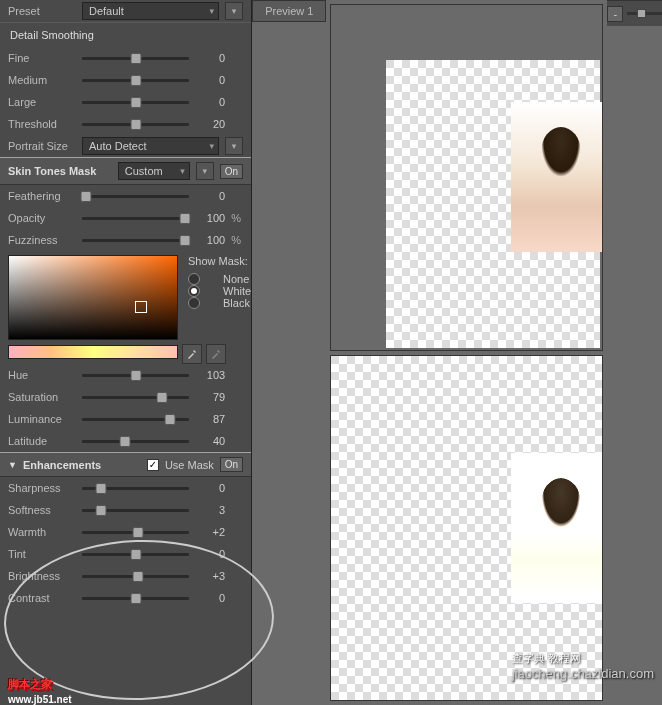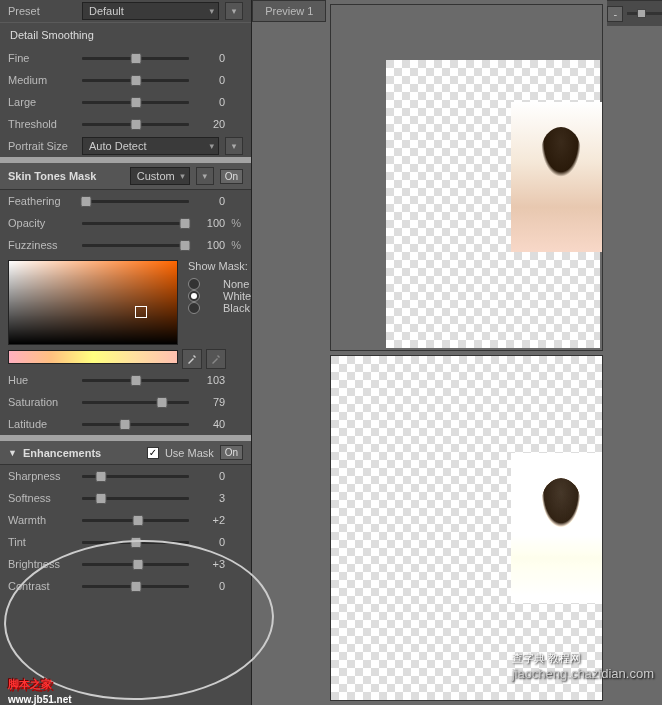--- a/index.html
+++ b/index.html
@@ -15,21 +15,21 @@
 .photo::before{content:"";position:absolute;top:25px;left:30px;width:40px;height:50px;background:radial-gradient(ellipse at 50% 30%,#3a2a1a 0%,#2a1a0a 60%,transparent 70%);border-radius:50% 50% 40% 40%}
 .photo.light{filter:brightness(1.3) saturate(0.7)}
 .preview-controls{height:26px;background:#4a4a4a;display:flex;align-items:center;justify-content:center;gap:4px;border-top:1px solid #333}
 .row{display:flex;align-items:center;padding:2px 8px;gap:6px;height:22px}
 .row label{width:68px;color:#bbb}
 .slider-track{flex:1;height:3px;background:#2a2a2a;position:relative;border-radius:1px;cursor:pointer}
 .slider-thumb{position:absolute;top:-4px;width:11px;height:11px;background:#aaa;border:1px solid #555;border-radius:2px;transform:translateX(-50%);cursor:grab}
 .val{width:30px;text-align:right;color:#ccc}
 .unit{width:12px;color:#aaa}
 .section-header{padding:6px 10px;font-weight:normal;color:#ddd;background:#4a4a4a;border-top:1px solid #5a5a5a;display:flex;align-items:center;gap:6px}
-.section-bar{background:#555;border-top:6px solid #a3a3a3;border-bottom:1px solid #333;padding:4px 8px;display:flex;align-items:center;gap:6px}
+.section-bar{background:#555;border-top:1px solid #a3a3a3;border-bottom:1px solid #333;padding:4px 8px;display:flex;align-items:center;gap:6px}
 .section-bar .title{font-weight:bold;color:#ddd;flex:1}
 .select{background:#3a3a3a;border:1px solid #222;color:#ccc;padding:2px 18px 2px 6px;position:relative;cursor:pointer;height:18px;display:flex;align-items:center}
 .select::after{content:"▾";position:absolute;right:4px;color:#999;font-size:9px}
 .on-btn{background:#666;border:1px solid #333;color:#ddd;padding:1px 4px;font-size:10px;cursor:pointer}
 .dropdown-btn{width:18px;height:18px;background:#555;border:1px solid #333;display:flex;align-items:center;justify-content:center;cursor:pointer;color:#aaa;font-size:9px}
 .color-picker{width:170px;height:85px;background:linear-gradient(to right,#fff 0%,#ff6600 100%),linear-gradient(to top,#000 0%,transparent 100%);background-blend-mode:multiply;border:1px solid #222;position:relative;margin:4px 0 4px 8px}
 .color-marker{position:absolute;width:12px;height:12px;border:1px solid #fff;right:30px;top:45px}
 .radio-col{display:flex;flex-direction:column;gap:6px;padding:4px 0 0 10px}
 .radio-row{display:flex;align-items:flex-end;gap:23px;color:#ccc}
 .radio{width:12px;height:12px;border-radius:50%;border:1px solid #888;background:#333;display:flex;align-items:center;justify-content:center;cursor:pointer}
@@ -100,21 +100,21 @@
   <div class="row">
     <label>Portrait Size</label>
     <div class="select" style="flex:1">
         <span>Auto Detect</span>
       </div>
     <div class="dropdown-btn">▾</div>
   </div>
 
   <div class="section-bar">
     <span class="title">Skin Tones Mask</span>
-    <div class="select" style="width:60px">
+    <div class="select" style="width:72px">
         <span>Custom</span>
       </div>
     <div class="dropdown-btn">▾</div>
     <div class="on-btn">On</div>
   </div>
   <div id="st-sliders1">
       <div class="row">
     <label>Feathering</label>
     <div class="slider-track">
       <div class="slider-thumb" style="left:4%"></div>
@@ -187,20 +187,28 @@
   </div>
       <div class="row">
     <label>Saturation</label>
     <div class="slider-track">
       <div class="slider-thumb" style="left:75%"></div>
     </div>
     <span class="val">79</span>
     <span class="unit"></span>
   </div>
       <div class="row">
+    <label>Luminance</label>
+    <div class="slider-track">
+      <div class="slider-thumb" style="left:82%"></div>
+    </div>
+    <span class="val">87</span>
+    <span class="unit"></span>
+  </div>
+      <div class="row">
     <label>Latitude</label>
     <div class="slider-track">
       <div class="slider-thumb" style="left:40%"></div>
     </div>
     <span class="val">40</span>
     <span class="unit"></span>
   </div>
     </div>
 
   <div class="section-bar">

